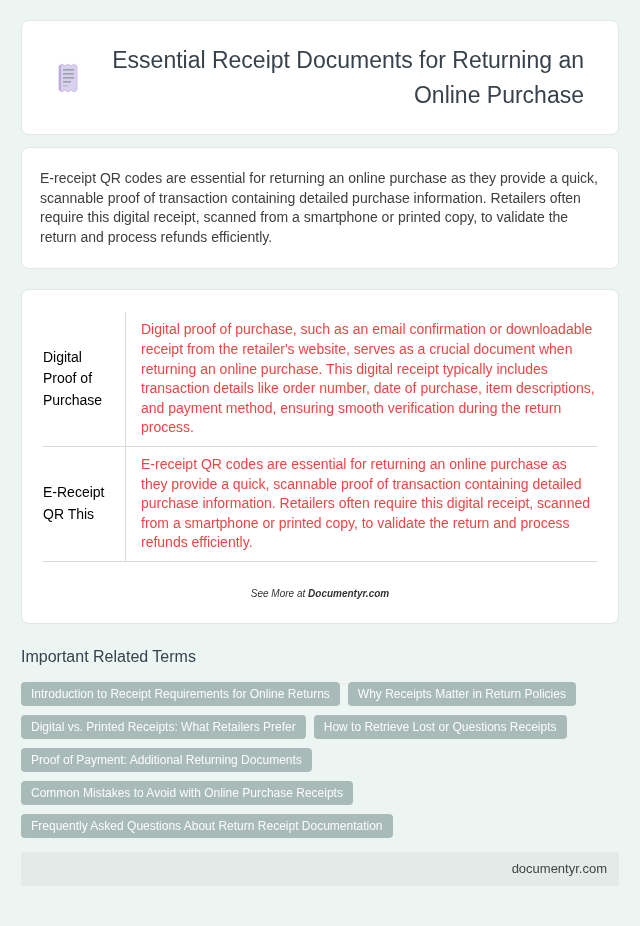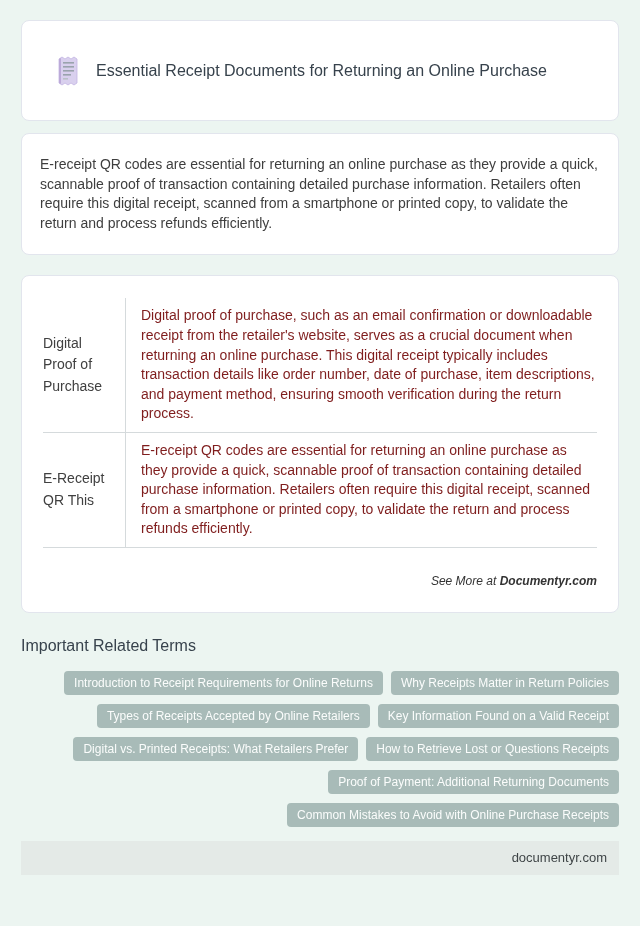--- a/index.html
+++ b/index.html
@@ -21,22 +21,22 @@
     display: flex;
     align-items: center;
     gap: 16px;
     padding: 22px 34px;
     min-height: 101px;
     margin-bottom: 12px;
   }
   .receipt-icon { flex: 0 0 auto; width: 24px; height: 30px; }
   .page-title {
     flex: 1;
-    text-align: left;
-    font-size: 16px;
+    text-align: right;
+    font-size: 23px;
     font-weight: 500;
     line-height: 1.5;
     color: #37424c;
   }
   
   .intro-card {
     padding: 21px 18px;
     margin-bottom: 20px;
   }
   .intro-text { font-size: 14px; line-height: 1.4; color: #3e3e3e; }
@@ -49,48 +49,48 @@
   }
   .terms-table th {
     width: 82px;
     font-weight: 400;
     font-size: 14px;
     text-align: left;
     vertical-align: middle;
     padding: 8px 8px 8px 0;
     line-height: 1.55;
     border-bottom: 1px solid #d5dadc;
-    color: #404040;
+    color: #000000;
   }
   .terms-table td {
     font-size: 14px;
     line-height: 1.4;
     vertical-align: middle;
     padding: 8px 0 8px 15px;
     border-left: 1px solid #d5dadc;
     border-bottom: 1px solid #d5dadc;
-    color: #7f1d1d;
+    color: #ef4444;
   }
   .see-more {
     margin-top: 26px;
-    text-align: right;
+    text-align: center;
     font-style: italic;
-    font-size: 12px;
+    font-size: 10px;
     color: #333333;
   }
   .see-more .site { font-weight: bold; }
   
   .related-heading {
     text-align: left;
     font-size: 16px;
     font-weight: 500;
     color: #37424c;
     margin: 24px 0 16px 0;
   }
-  .tag-rows { display: flex; flex-direction: column; gap: 9px; align-items: flex-end; }
+  .tag-rows { display: flex; flex-direction: column; gap: 9px; }
   .tag-row { display: flex; gap: 8px; }
   .tag {
     display: inline-block;
     background: #a8bbb8;
     color: #fbfdfc;
     font-size: 12px;
     line-height: 1;
     padding: 6px 10px;
     border-radius: 4px;
     white-space: nowrap;
@@ -147,30 +147,29 @@
 </div>
 
 <h2 class="related-heading">Important Related Terms</h2>
 
 <div class="tag-rows">
   <div class="tag-row">
     <span class="tag">Introduction to Receipt Requirements for Online Returns</span>
     <span class="tag">Why Receipts Matter in Return Policies</span>
   </div>
   <div class="tag-row">
-    <span class="tag">Types of Receipts Accepted by Online Retailers</span>
-    <span class="tag">Key Information Found on a Valid Receipt</span>
-  </div>
-  <div class="tag-row">
     <span class="tag">Digital vs. Printed Receipts: What Retailers Prefer</span>
     <span class="tag">How to Retrieve Lost or Questions Receipts</span>
   </div>
   <div class="tag-row">
     <span class="tag">Proof of Payment: Additional Returning Documents</span>
   </div>
   <div class="tag-row">
     <span class="tag">Common Mistakes to Avoid with Online Purchase Receipts</span>
   </div>
+  <div class="tag-row">
+    <span class="tag">Frequently Asked Questions About Return Receipt Documentation</span>
+  </div>
 </div>
 
 <div class="footer-bar">
   <span class="footer-domain">documentyr.com</span>
 </div>
 
 </body></html>

